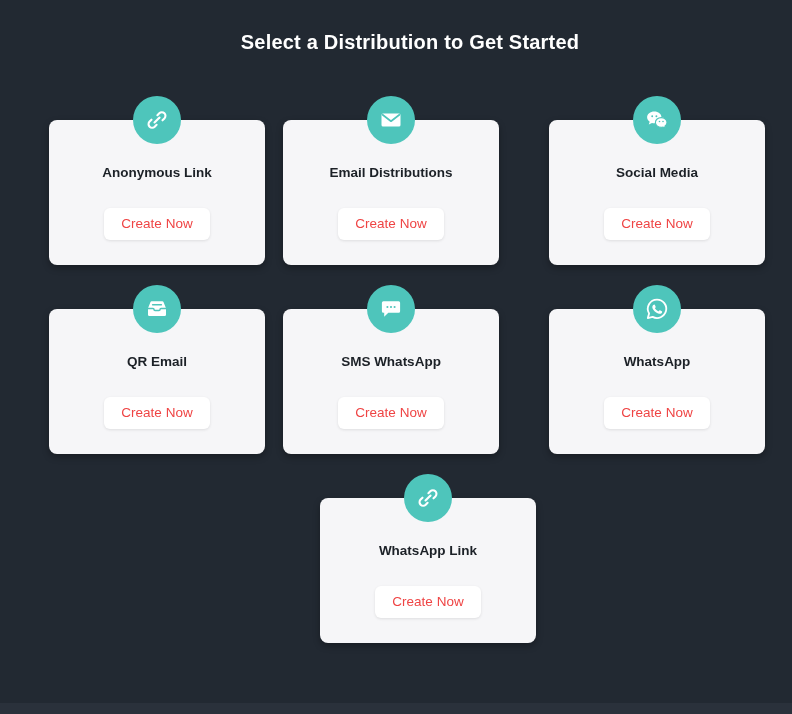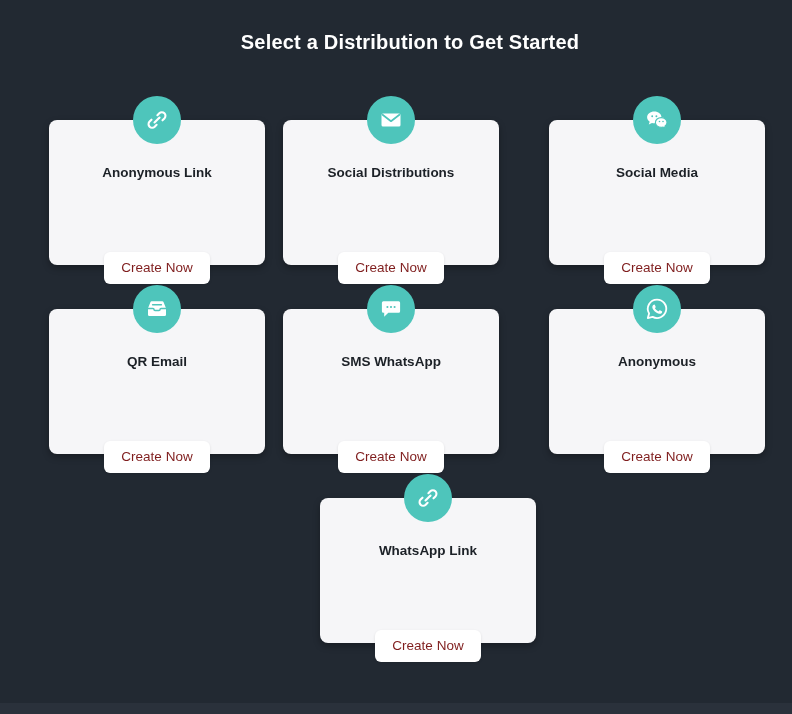--- a/index.html
+++ b/index.html
@@ -65,21 +65,20 @@
   .card {
     position: relative;
     width: 216px;
     height: 145px;
     background: #f6f6f8;
     border-radius: 8px;
     box-shadow: 0 3px 7px rgba(0,0,0,0.30);
     display: flex;
     flex-direction: column;
     align-items: center;
-    gap: 44px;
   }
 
   
   .icon-badge {
     position: absolute;
     top: -24px;
     left: 50%;
     transform: translateX(-50%);
     width: 48px;
     height: 48px;
@@ -108,21 +107,21 @@
 
   .create-button {
     margin-top: 26px;
     background: #ffffff;
     border: none;
     border-radius: 6px;
     padding: 8px 17px;
     font-family: "Liberation Sans", sans-serif;
     font-size: 13.5px;
     font-weight: normal;
-    color: #7f1d1d;
+    color: #ef4444;
     line-height: 16px;
     box-shadow: 0 1px 3px rgba(0,0,0,0.10);
     cursor: pointer;
     white-space: nowrap;
   }
 
   
   #bottom-strip {
     position: absolute;
     left: 0;
@@ -158,21 +157,21 @@
       </div>
 
       <div class="card-slot">
         <div class="card">
           <div class="icon-badge">
             <svg viewBox="0 0 24 24">
               <rect x="2.5" y="5.5" width="19" height="13" rx="1.6" fill="#ffffff"></rect>
               <path d="M3.6 6.8 L12 13.2 L20.4 6.8" fill="none" stroke="#4ec5bb" stroke-width="1.7" stroke-linecap="round" stroke-linejoin="round"></path>
             </svg>
           </div>
-          <div class="card-label">Social Distributions</div>
+          <div class="card-label">Email Distributions</div>
           <button class="create-button">Create Now</button>
         </div>
       </div>
 
       <div class="card-slot">
         <div class="card">
           <div class="icon-badge">
             <svg viewBox="0 0 24 24">
               <path d="M9.3 3.4 c4 0 7.2 2.6 7.2 5.9 c0 3.3 -3.2 5.9 -7.2 5.9 a9.6 9.6 0 0 1 -2.3 -0.3 l-3.2 1.5 l0.9 -2.6 c-1.6 -1.1 -2.6 -2.7 -2.6 -4.5 c0 -3.3 3.2 -5.9 7.2 -5.9 z" fill="#ffffff"></path>
               <path d="M16.2 9.6 c3.2 0 5.8 2.1 5.8 4.8 c0 1.5 -0.8 2.8 -2.1 3.7 l0.7 2.2 l-2.6 -1.2 a8 8 0 0 1 -1.8 0.2 c-3.2 0 -5.8 -2.1 -5.8 -4.8 c0 -2.7 2.6 -4.9 5.8 -4.9 z" fill="#ffffff" stroke="#4ec5bb" stroke-width="1.1"></path>
@@ -221,21 +220,21 @@
       </div>
 
       <div class="card-slot">
         <div class="card">
           <div class="icon-badge">
             <svg viewBox="0 0 24 24">
               <path d="M12 2.6 a9.2 9.2 0 0 0 -7.9 13.9 l-1.3 4.6 l4.8 -1.25 A9.2 9.2 0 1 0 12 2.6 z" fill="none" stroke="#ffffff" stroke-width="1.8" stroke-linejoin="round"></path>
               <path d="M9.2 7.6 c0.3 0 0.5 0 0.7 0.45 l0.75 1.8 c0.1 0.25 0.05 0.4 -0.1 0.6 l-0.45 0.5 c-0.15 0.2 -0.2 0.35 -0.05 0.6 a7.4 7.4 0 0 0 3.1 2.75 c0.25 0.1 0.45 0.1 0.6 -0.1 l0.6 -0.7 c0.2 -0.2 0.35 -0.25 0.6 -0.15 l1.85 0.85 c0.3 0.15 0.35 0.3 0.35 0.55 c0 0.85 -0.55 1.8 -1.55 2 c-1.1 0.25 -2.8 -0.2 -4.75 -1.6 c-1.9 -1.4 -3.1 -3.1 -3.4 -4.25 c-0.3 -1.2 0.15 -2.2 0.85 -2.8 c0.3 -0.25 0.6 -0.3 0.9 -0.3 z" fill="#ffffff"></path>
             </svg>
           </div>
-          <div class="card-label">Anonymous</div>
+          <div class="card-label">WhatsApp</div>
           <button class="create-button">Create Now</button>
         </div>
       </div>
 
     </div>
 
     <div class="card-row row-centered">
 
       <div class="card-slot">
         <div class="card">

